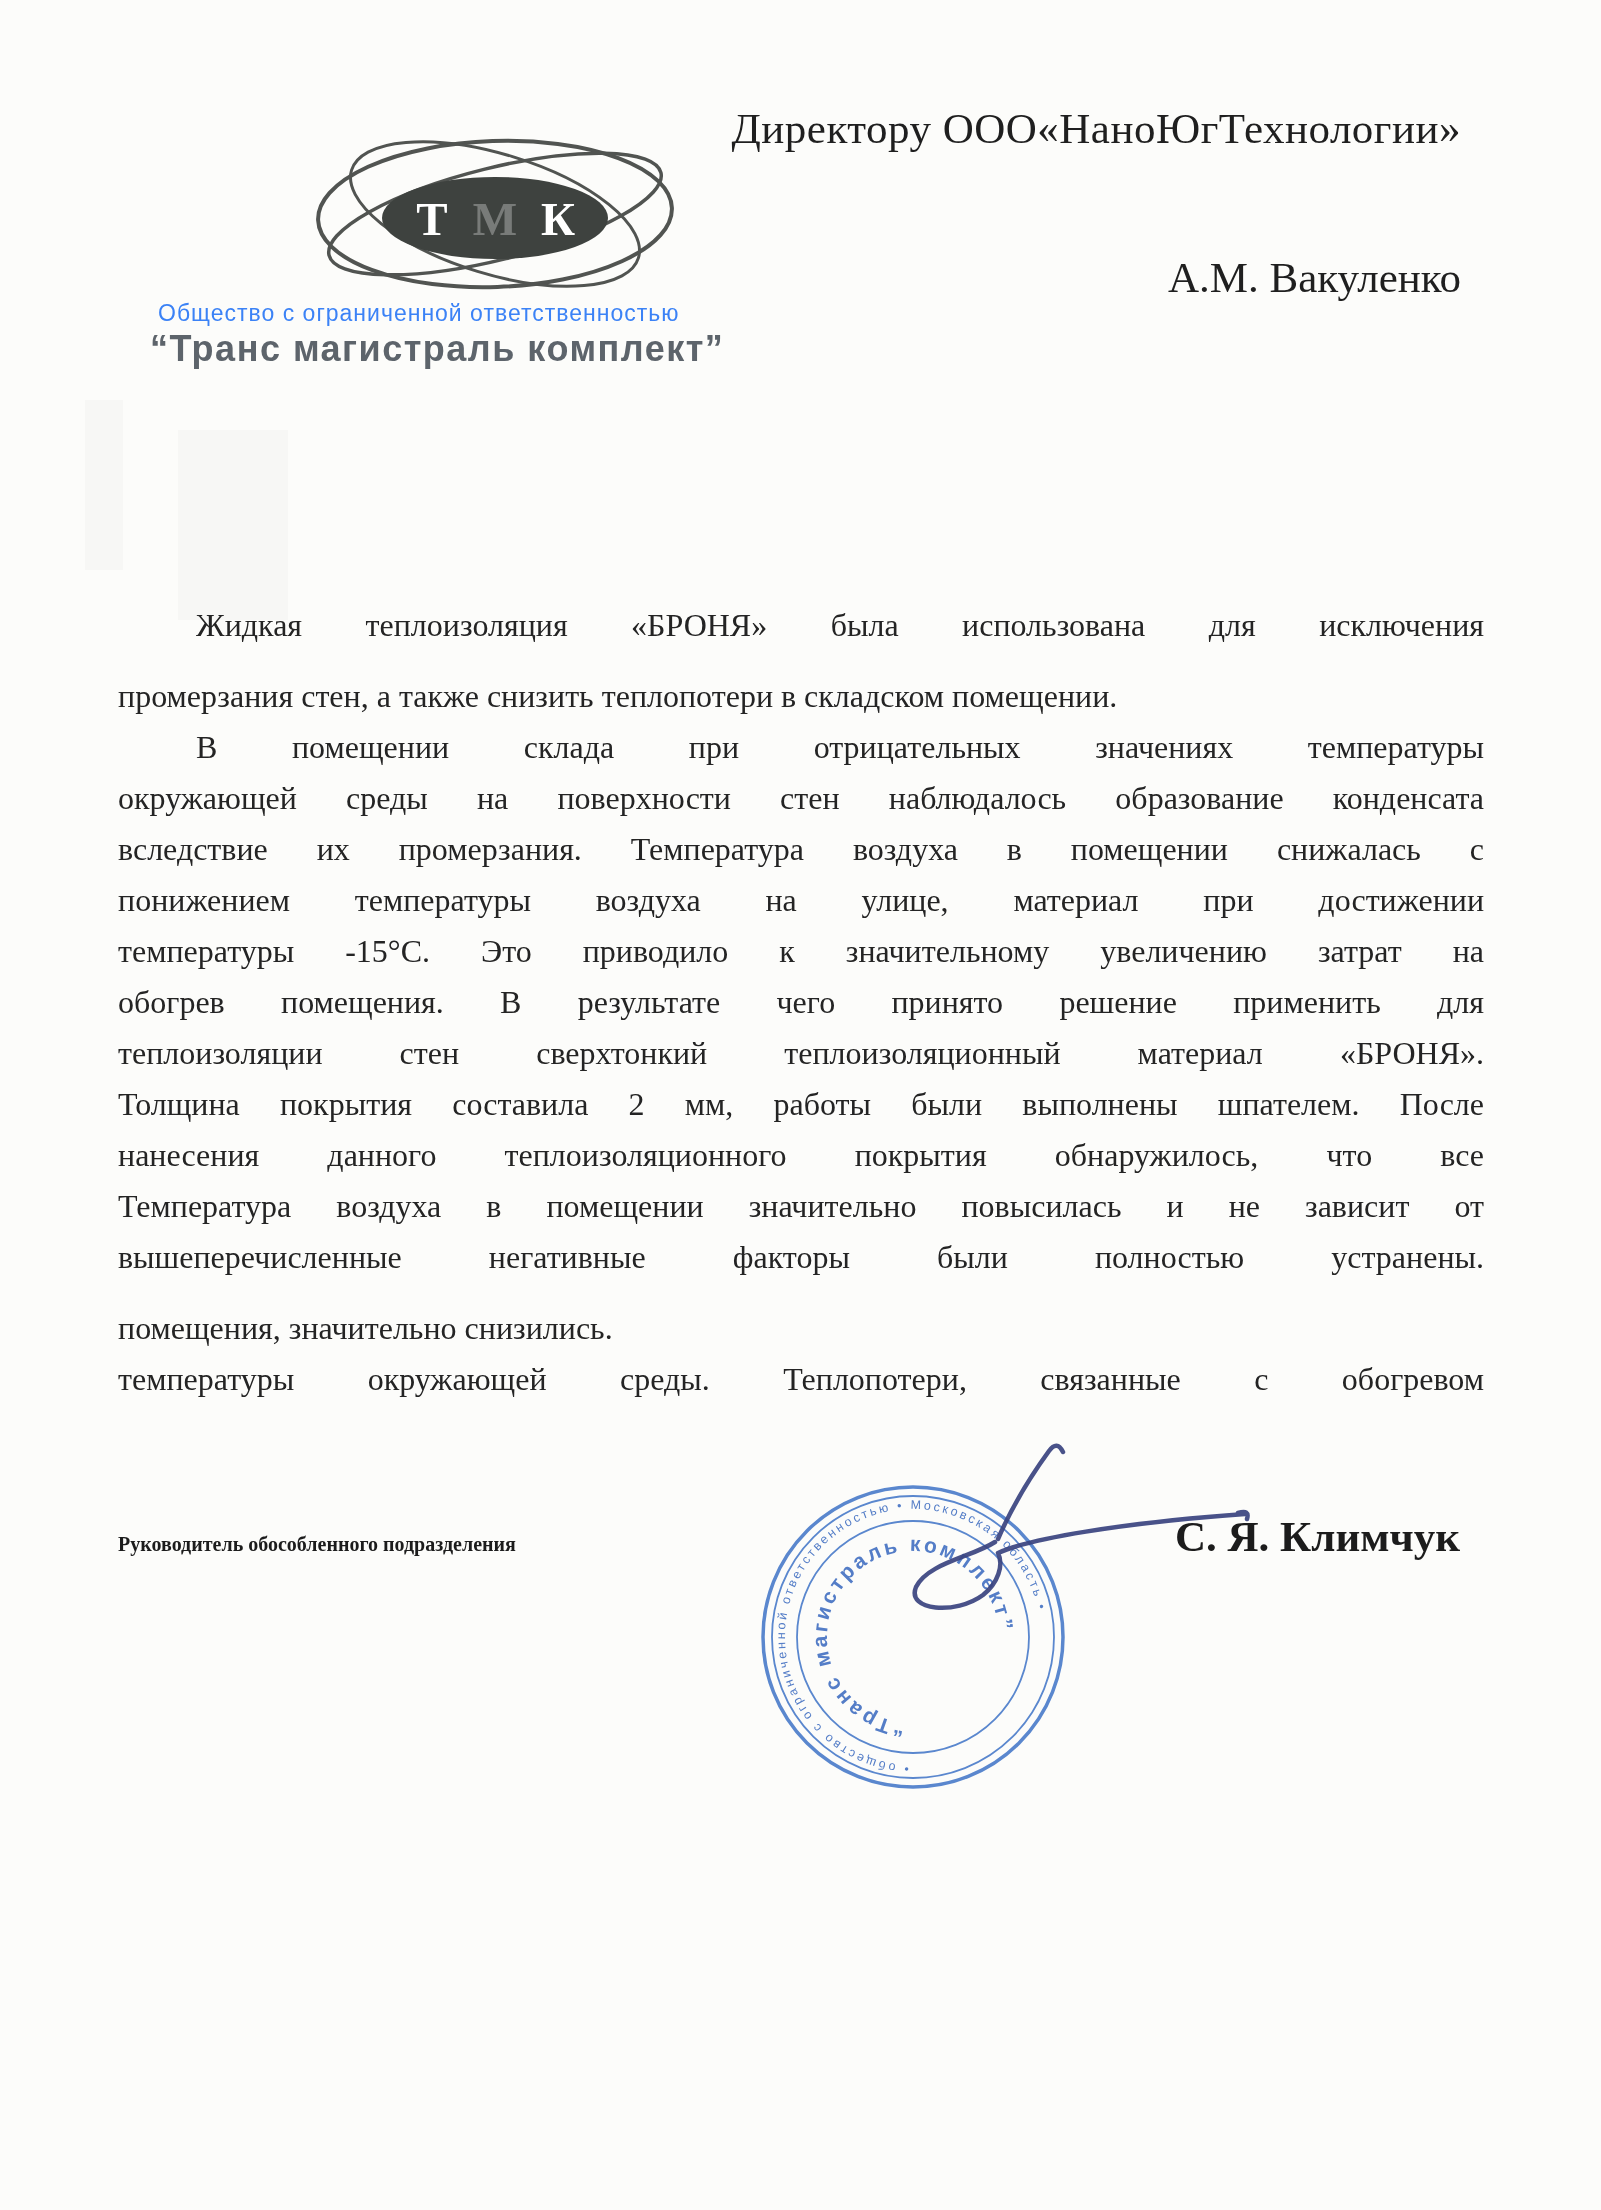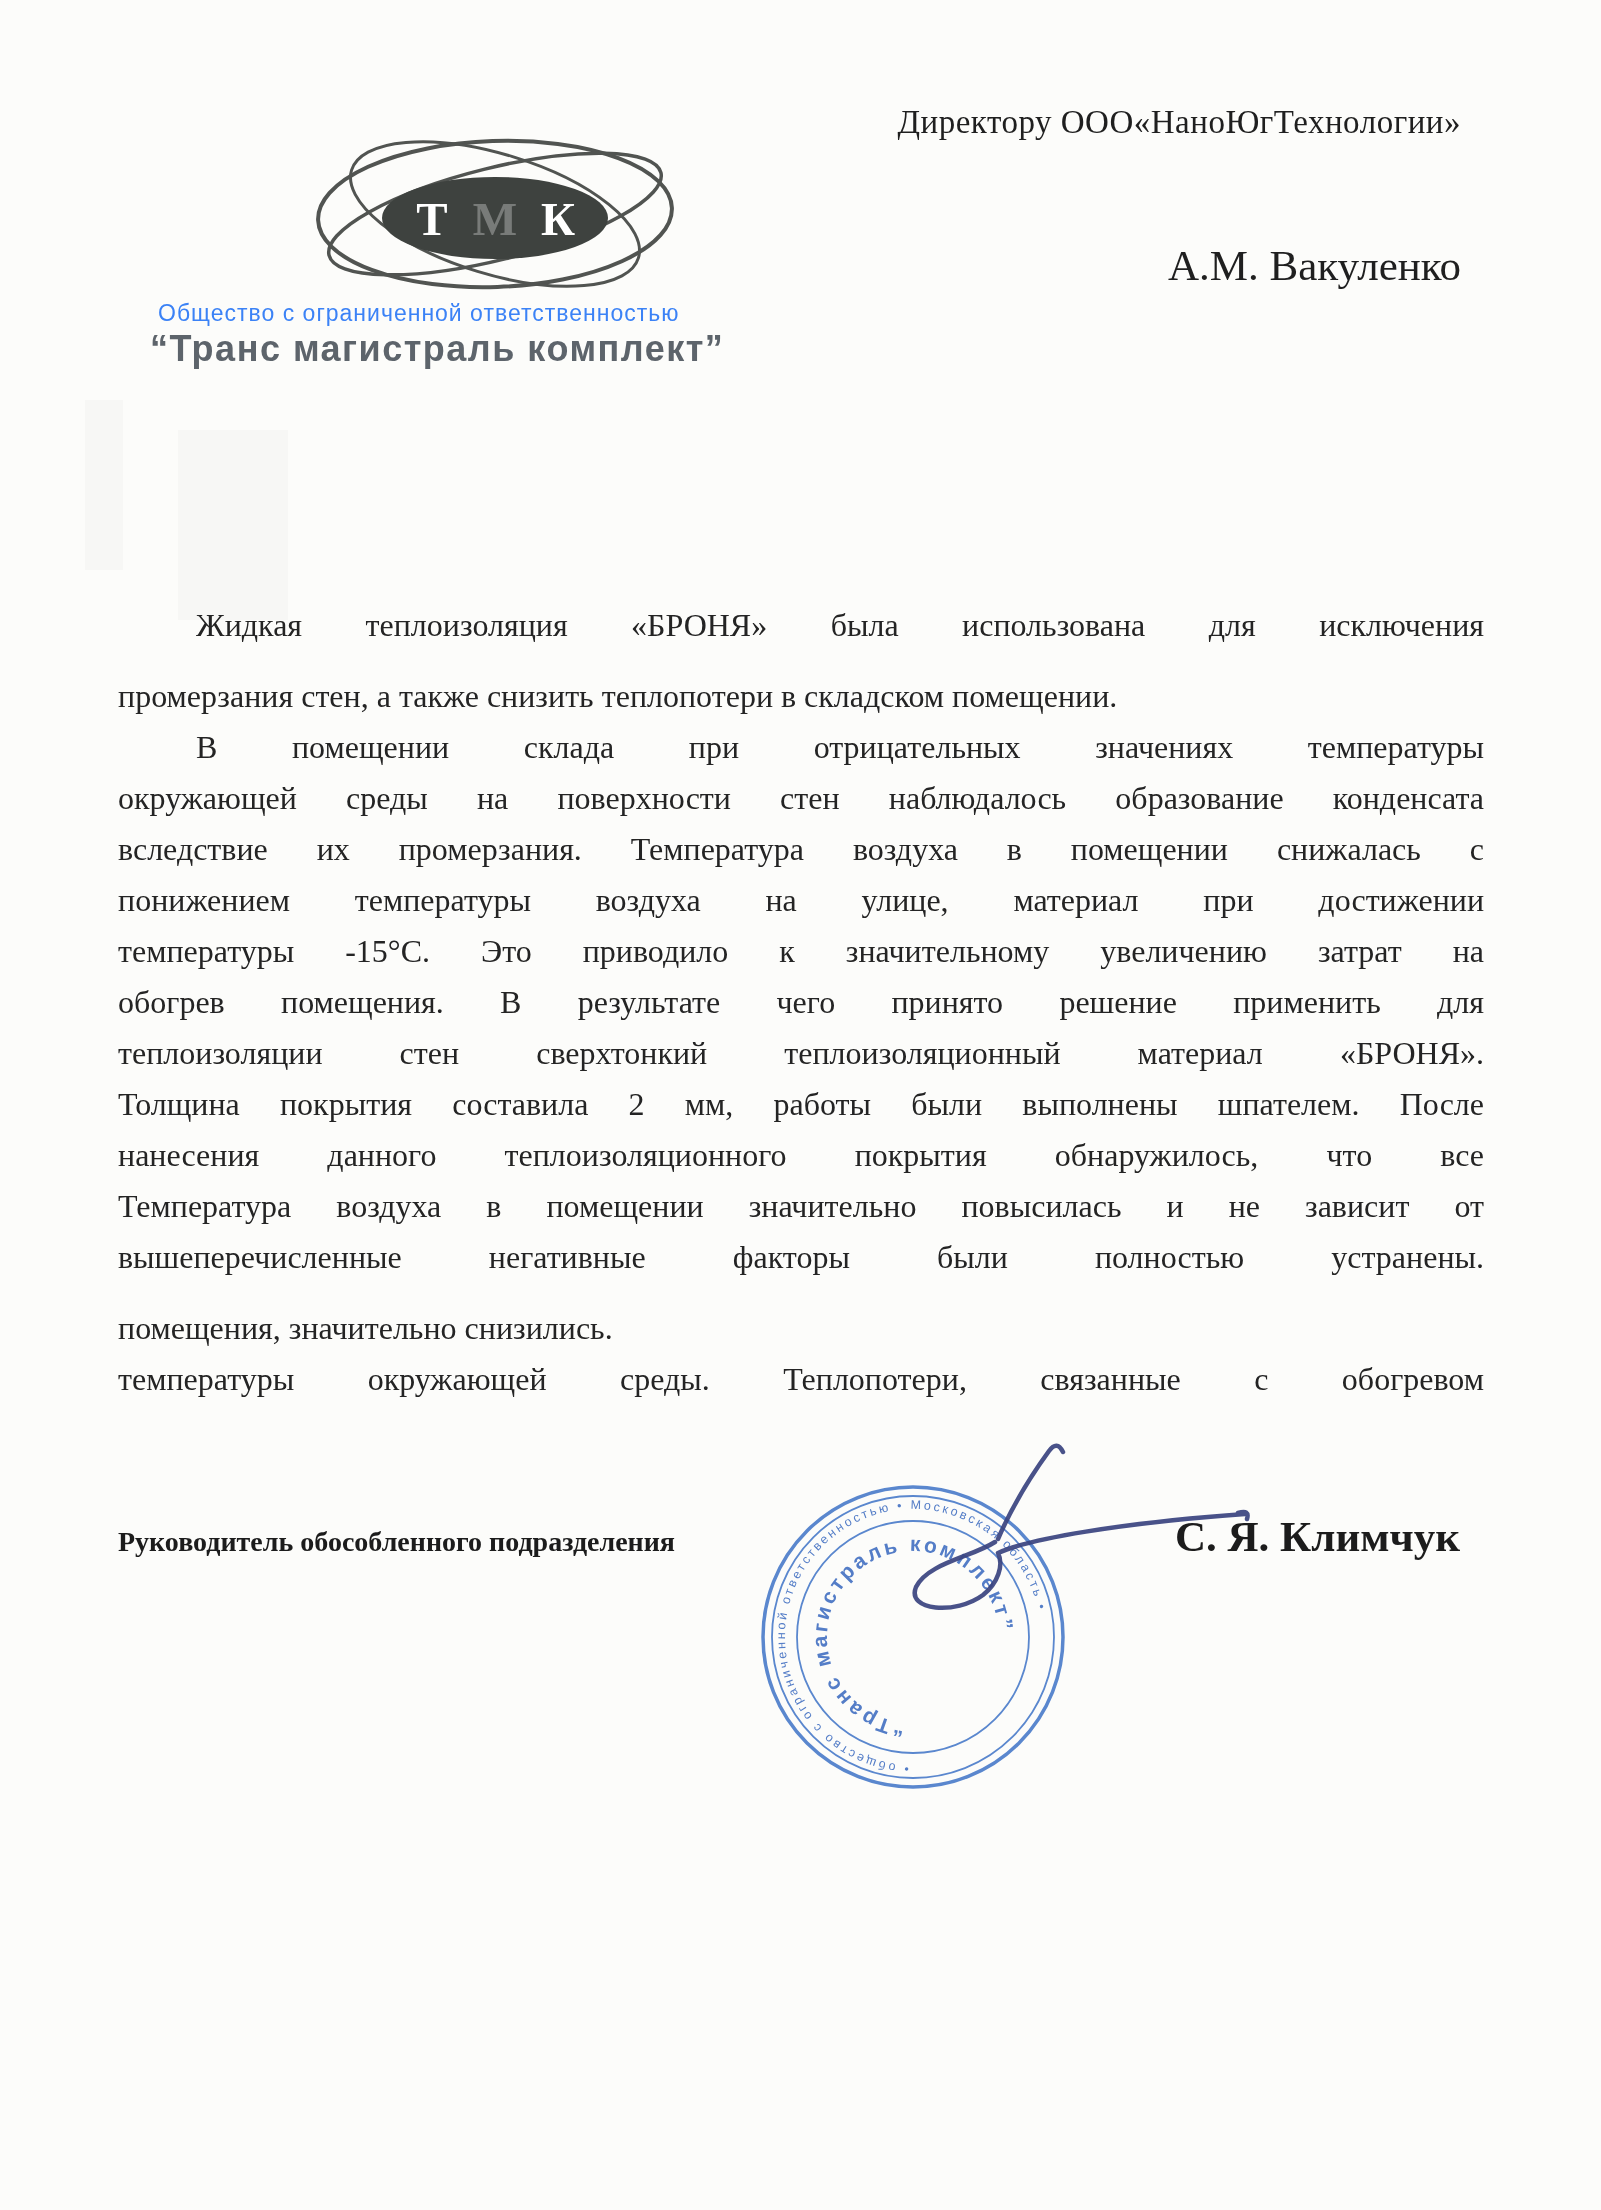--- a/index.html
+++ b/index.html
@@ -3,40 +3,40 @@
 <meta charset="utf-8">
 <style>
   html,body { margin:0; padding:0; background:#e8e8e8; }
   .page {
     position:relative; width:1601px; height:2210px; margin:0 auto;
     background:#fcfcfa; overflow:hidden;
     font-family:"Liberation Serif", serif; color:#262626;
   }
   
   .recipient-block { position:absolute; top:104px; right:140px; text-align:right; }
-  .recipient-line { font-size:33px; color:#1f1f1f; letter-spacing:0.5px;text-align:center; }
+  .recipient-line { font-size:43px; color:#1f1f1f; letter-spacing:0.5px;text-align:center; }
   .recipient-name { font-size:43px; color:#1f1f1f; margin-top:100px; }
   
   .logo-svg { position:absolute; left:305px; top:118px; }
   .org-type { position:absolute; left:158px; top:300px; width:700px;
     font-family:"Liberation Sans", sans-serif; font-size:23px; color:#3b82f6;
     letter-spacing:1px; }
   .company-name { position:absolute; left:150px; top:328px; width:760px;
     font-family:"Liberation Sans", sans-serif; font-size:36px; font-weight:bold;
     color:#5d646b; letter-spacing:1.5px; }
   
   .body-text { position:absolute; left:118px; top:600px; width:1366px; }
   .line { font-size:32px; line-height:51px; text-align:justify;
     text-align-last:justify; color:#242424; }
   .line.first { text-indent:78px; }
   .line.last { text-align-last:left;margin-top:20px; }
   
   .signature-row { position:absolute; left:118px; top:1512px; width:1342px;
     display:flex; justify-content:space-between; align-items:baseline; }
-  .position-title { font-size:28px; font-weight:bold; color:#1c1c1c; }
+  .position-title { font-size:20px; font-weight:bold; color:#1c1c1c; }
   .signer-name { font-size:43px; font-weight:bold; color:#1c1c1c; }
   
   .stamp-svg { position:absolute; left:753px; top:1477px; opacity:0.88; }
   .signature-svg { position:absolute; left:880px; top:1415px; }
   .artifact { position:absolute; background:rgba(120,120,120,0.04); }
   .a1 { left:85px; top:400px; width:38px; height:170px; }
   .a2 { left:178px; top:430px; width:110px; height:190px; }
 </style>
 </head>
 <body>

